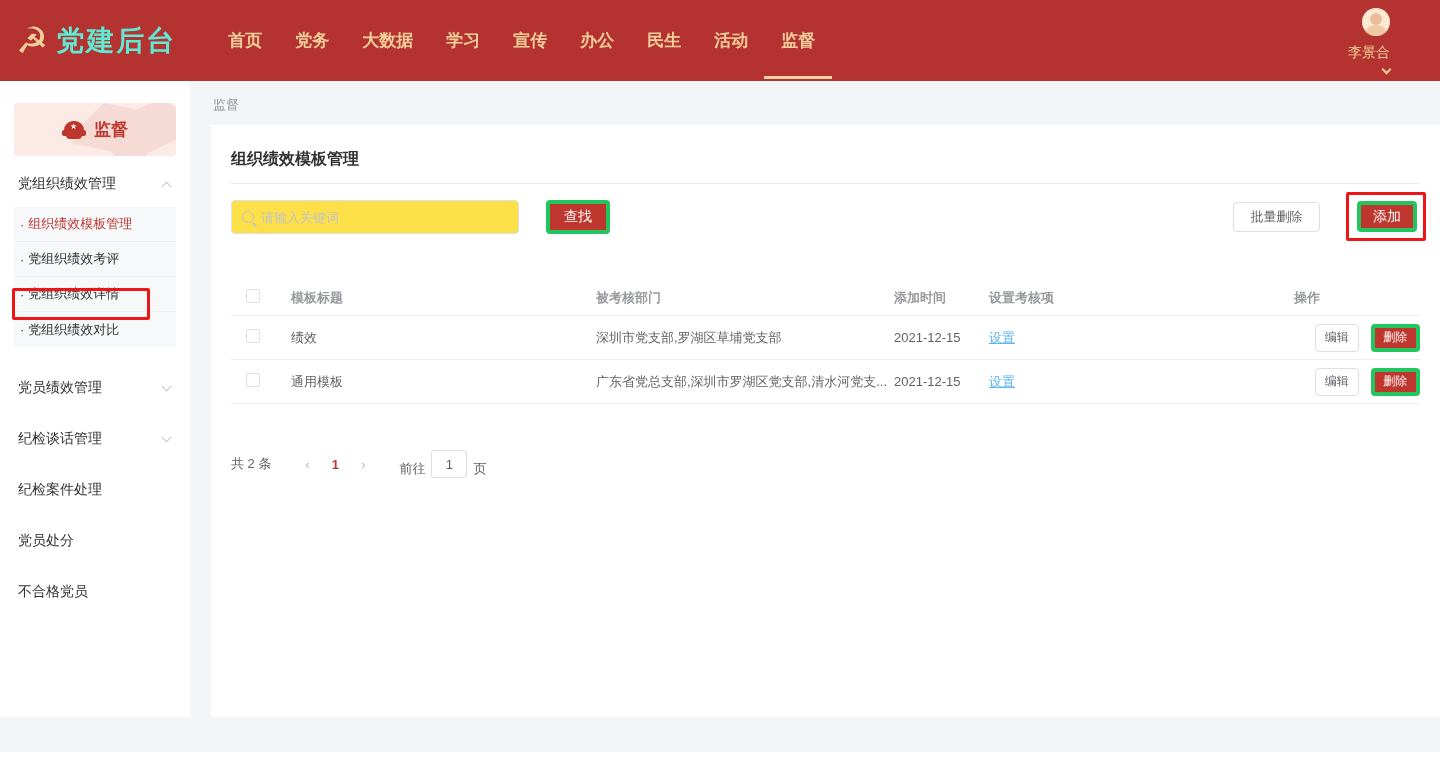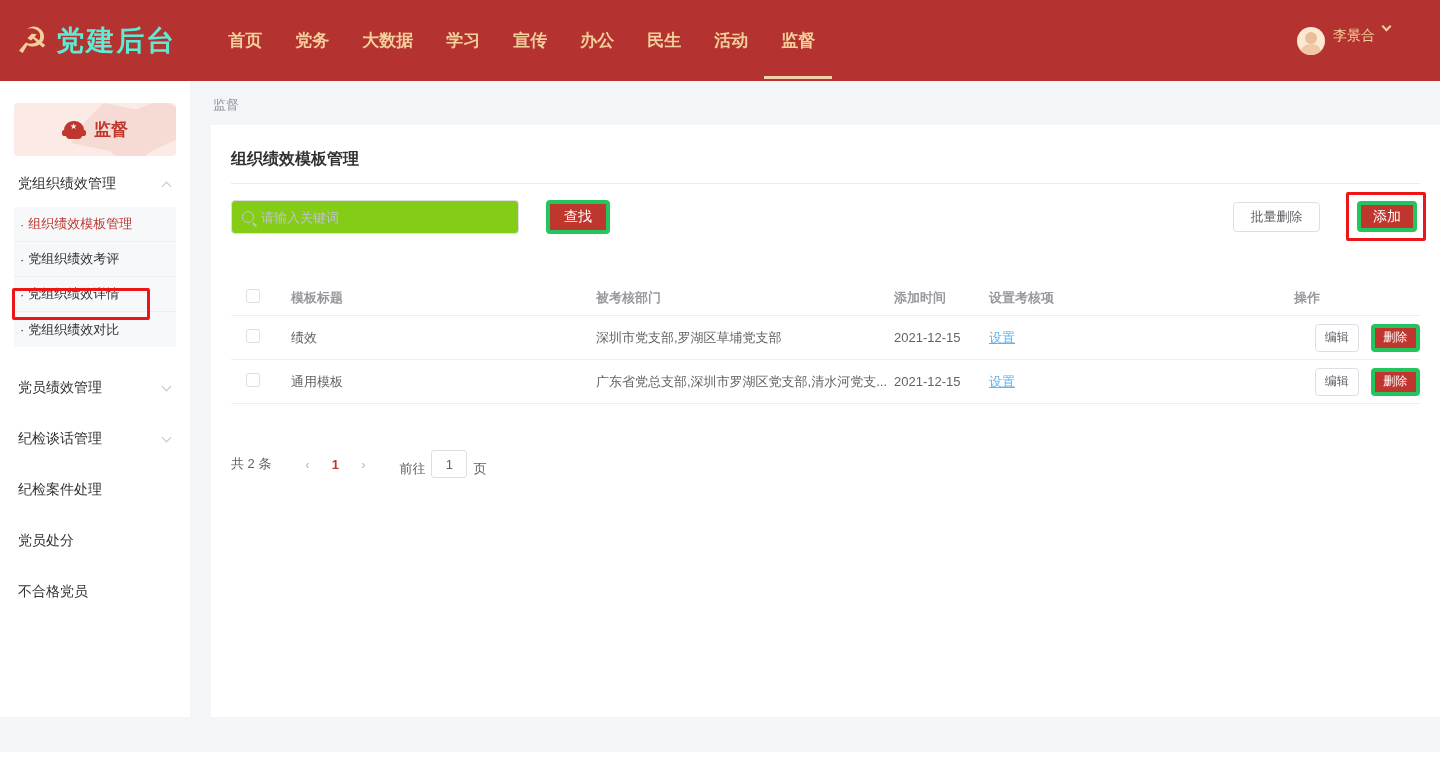--- a/index.html
+++ b/index.html
@@ -23,21 +23,21 @@
   .logo-text { font-size:28px; font-weight:bold; color:#5eead4; letter-spacing:2px; }
   .nav-menu { display:flex; gap:33px; margin-left:52px; height:81px; align-items:center; }
   .nav-item {
     position:relative; color:#f3cf9b; font-size:17px; font-weight:bold;
     height:81px; display:flex; align-items:center; cursor:pointer;
   }
   .nav-item.active::after {
     content:""; position:absolute; left:50%; transform:translateX(-50%);
     bottom:2px; width:68px; height:3px; background:#f0d3a6;
   }
-  .user-block { margin-left:auto; margin-right:50px; display:flex; align-items:flex-start; gap:8px; }
+  .user-block { margin-left:auto; margin-right:50px; display:flex; align-items:flex-end; gap:8px;flex-direction:column; }
   .avatar {
     width:28px; height:28px; border-radius:50%; background:#fbe9d2;
     position:relative; overflow:hidden;
   }
   .avatar .head { position:absolute; left:8px; top:5px; width:12px; height:12px; border-radius:50%; background:#ecbd9a; }
   .avatar .body { position:absolute; left:4px; top:17px; width:20px; height:14px; border-radius:50% 50% 0 0; background:#f0c9a4; }
   .user-name { color:#f3cf9b; font-size:14px; }
   .chev { display:inline-block; width:7px; height:7px; border-right:2px solid #f3cf9b; border-bottom:2px solid #f3cf9b; transform:rotate(45deg); margin-top:-4px; }
 
   
@@ -92,21 +92,21 @@
   .card {
     position:absolute; left:211px; top:125px; width:1229px; height:592px;
     background:#ffffff;
   }
   .card-title { position:absolute; left:20px; top:24px; font-size:16px; font-weight:bold; color:#303133; }
   .title-divider { position:absolute; left:20px; top:58px; width:1189px; height:1px; background:#e8ebf0; }
 
   .toolbar { position:absolute; left:20px; top:75px; width:1189px; height:34px; }
   .search-box {
     position:absolute; left:0; top:0; width:288px; height:34px;
-    border:1px solid #dcdfe6; border-radius:4px; background:#84cc16;
+    border:1px solid #dcdfe6; border-radius:4px; background:#fde047;
     display:flex; align-items:center; padding:0 10px; gap:7px;
   }
   .search-icon { width:12px; height:12px; border:1.5px solid #c0c4cc; border-radius:50%; position:relative; flex:none; }
   .search-icon::after { content:""; position:absolute; left:10px; top:10px; width:5px; height:1.5px; background:#c0c4cc; transform:rotate(45deg); transform-origin:left center; }
   .search-input { border:none; outline:none; flex:1; font-size:13px; color:#606266; font-family:inherit; background:transparent; }
   .search-input::placeholder { color:#bfc4cc; }
   .btn { display:flex; align-items:center; justify-content:center; border-radius:4px; cursor:pointer; font-family:inherit; }
   .btn-red { background:#bf362e; color:#ffffff; border:4px solid #22c55e; }
   .btn-plain { background:#ffffff; color:#606266; border:1px solid #dcdfe6; }
   .find-btn { position:absolute; left:315px; top:0; width:64px; height:34px; font-size:14px; }

